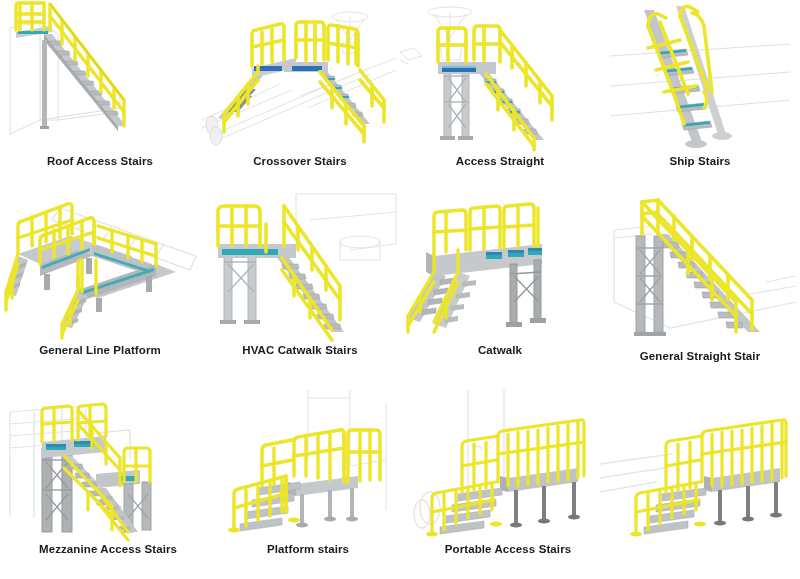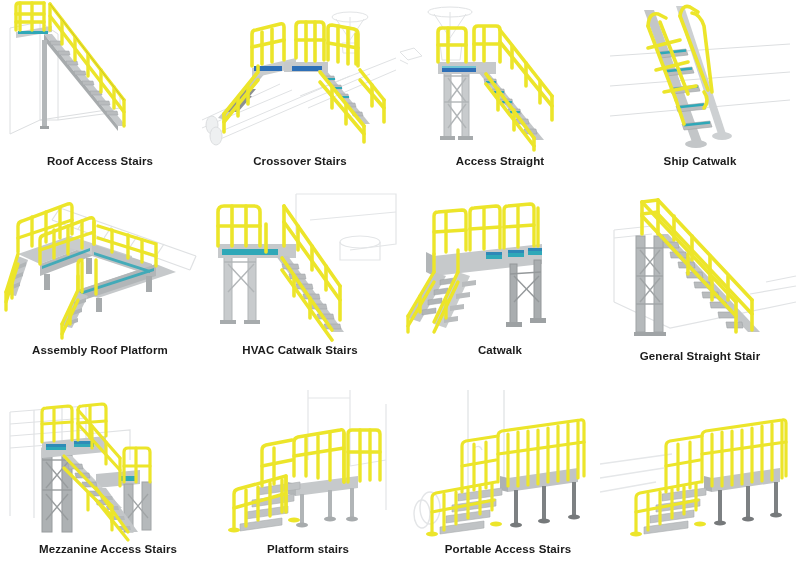--- a/index.html
+++ b/index.html
@@ -303,21 +303,21 @@
             <path d="M80 16 L108 90"></path>
             <path d="M92 13 Q100 14 104 26 L112 92"></path>
             <path d="M48 48 L80 40"></path>
             <path d="M56 70 L88 62"></path>
             <path d="M64 92 L96 86"></path>
             <path d="M76 100 L84 124"></path>
             <path d="M104 92 Q110 100 104 108"></path>
           </g>
         </svg>
       </div>
-      <div class="caption cap-ship">Ship Catwalk</div>
+      <div class="caption cap-ship">Ship Stairs</div>
     </div>
 
     <div class="cell r2">
       <div class="art">
         <svg viewBox="0 0 200 152" xmlns="http://www.w3.org/2000/svg">
 
           <g stroke="#dfe1e3" stroke-width="1.2" fill="none">
             <path d="M60 18 L196 66"></path>
             <path d="M52 30 L190 80"></path>
             <path d="M60 18 L52 30"></path>
@@ -386,21 +386,21 @@
             <path d="M12 90 L12 108"></path>
             <path d="M62 134 L78 100"></path>
             <path d="M62 144 L78 110"></path>
             <path d="M62 134 L62 148"></path>
             <path d="M70 118 L70 134"></path>
             <path d="M82 72 L82 102"></path>
             <path d="M96 70 L96 104"></path>
           </g>
         </svg>
       </div>
-      <div class="caption">Assembly Roof Platform</div>
+      <div class="caption">General Line Platform</div>
     </div>
 
     <div class="cell r2">
       <div class="art">
         <svg viewBox="0 0 200 152" xmlns="http://www.w3.org/2000/svg">
           <g stroke="#e3e5e7" stroke-width="1.2" fill="none">
             <path d="M96 4 L196 4 L196 54 L150 60"></path>
             <path d="M96 4 L96 44"></path>
             <path d="M110 30 L196 22"></path>
             <ellipse cx="160" cy="52" rx="20" ry="6"></ellipse>

